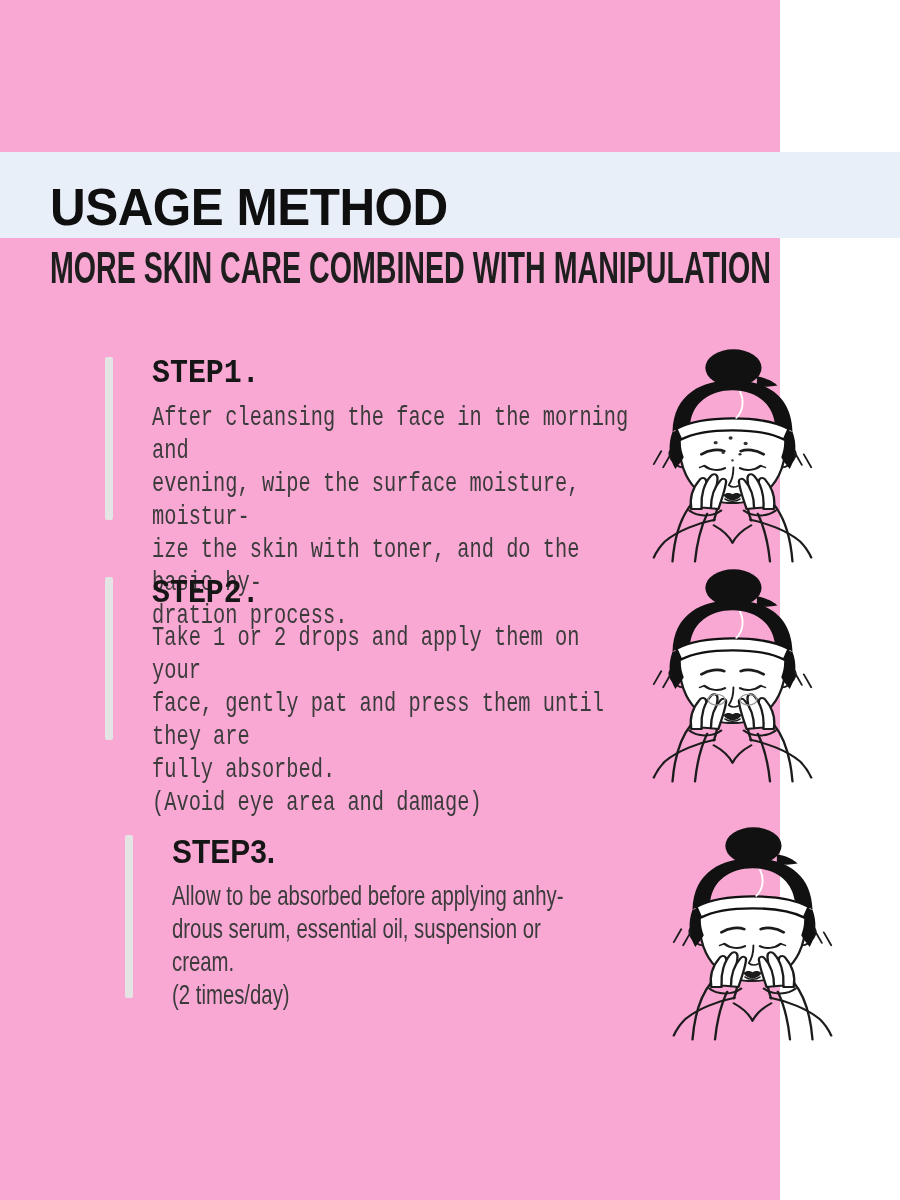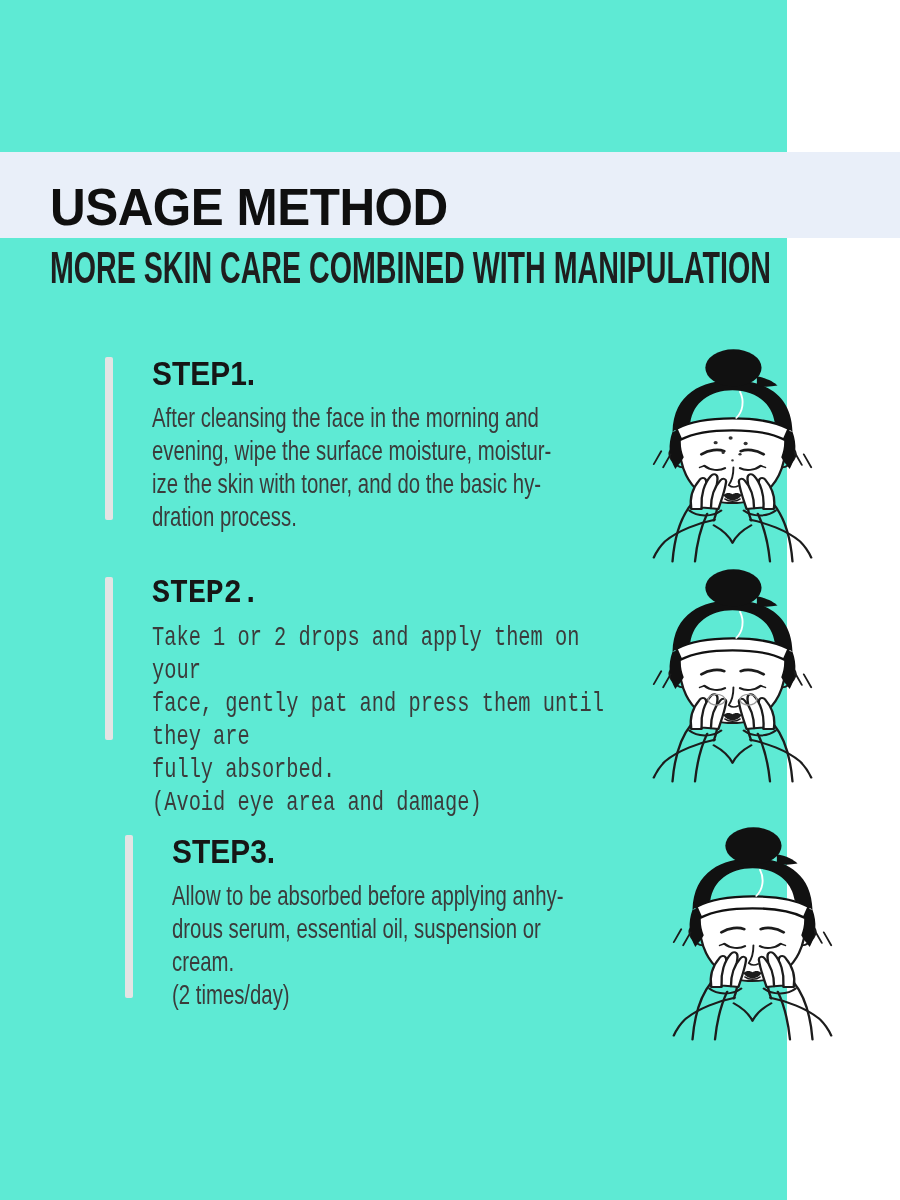--- a/index.html
+++ b/index.html
@@ -1,39 +1,39 @@
 <!DOCTYPE html>
 <html><head>
 <meta charset="utf-8">
 <style>
   html,body{margin:0;padding:0;}
   body{
     width:900px;height:1200px;background:#ffffff;
     font-family:"Liberation Sans", sans-serif;
     overflow:hidden;
   }
-  .page{position:relative;width:780px;height:1200px;background:#5eead4;padding-left:7px;}
+  .page{position:relative;width:780px;height:1200px;background:#f9a8d4;}
 
   .band{position:absolute;left:0;top:152px;width:900px;height:86px;background:#e9eff9;}
 
   .title{
     position:absolute;left:50px;top:177px;
     font-size:52px;font-weight:bold;color:#0f0f0f;
     letter-spacing:-0.5px;white-space:nowrap;
     transform:scaleX(.95);transform-origin:left top;
   }
   .subtitle{
     position:absolute;left:50px;top:243px;
     font-size:44px;font-weight:bold;color:#1e1e1e;
     white-space:nowrap;
     transform:scaleX(.65);transform-origin:left top;
   }
 
   .step{position:absolute;left:0;width:900px;height:232px;}
-  #step1{top:345px;} #step2{top:565px;font-family:Liberation Mono, monospace;} #step3{top:823px;margin-left:20px;}
+  #step1{top:345px;font-family:Liberation Mono, monospace;} #step2{top:565px;font-family:Liberation Mono, monospace;} #step3{top:823px;margin-left:20px;}
 
   .bar{
     position:absolute;left:105px;top:12px;width:8px;height:163px;
     background:#e4e4e4;border-radius:2px;
   }
   .heading{
     position:absolute;left:152px;top:9px;
     font-size:34px;font-weight:bold;color:#161616;
     transform:scaleX(.88);transform-origin:left top;white-space:nowrap;
   }

